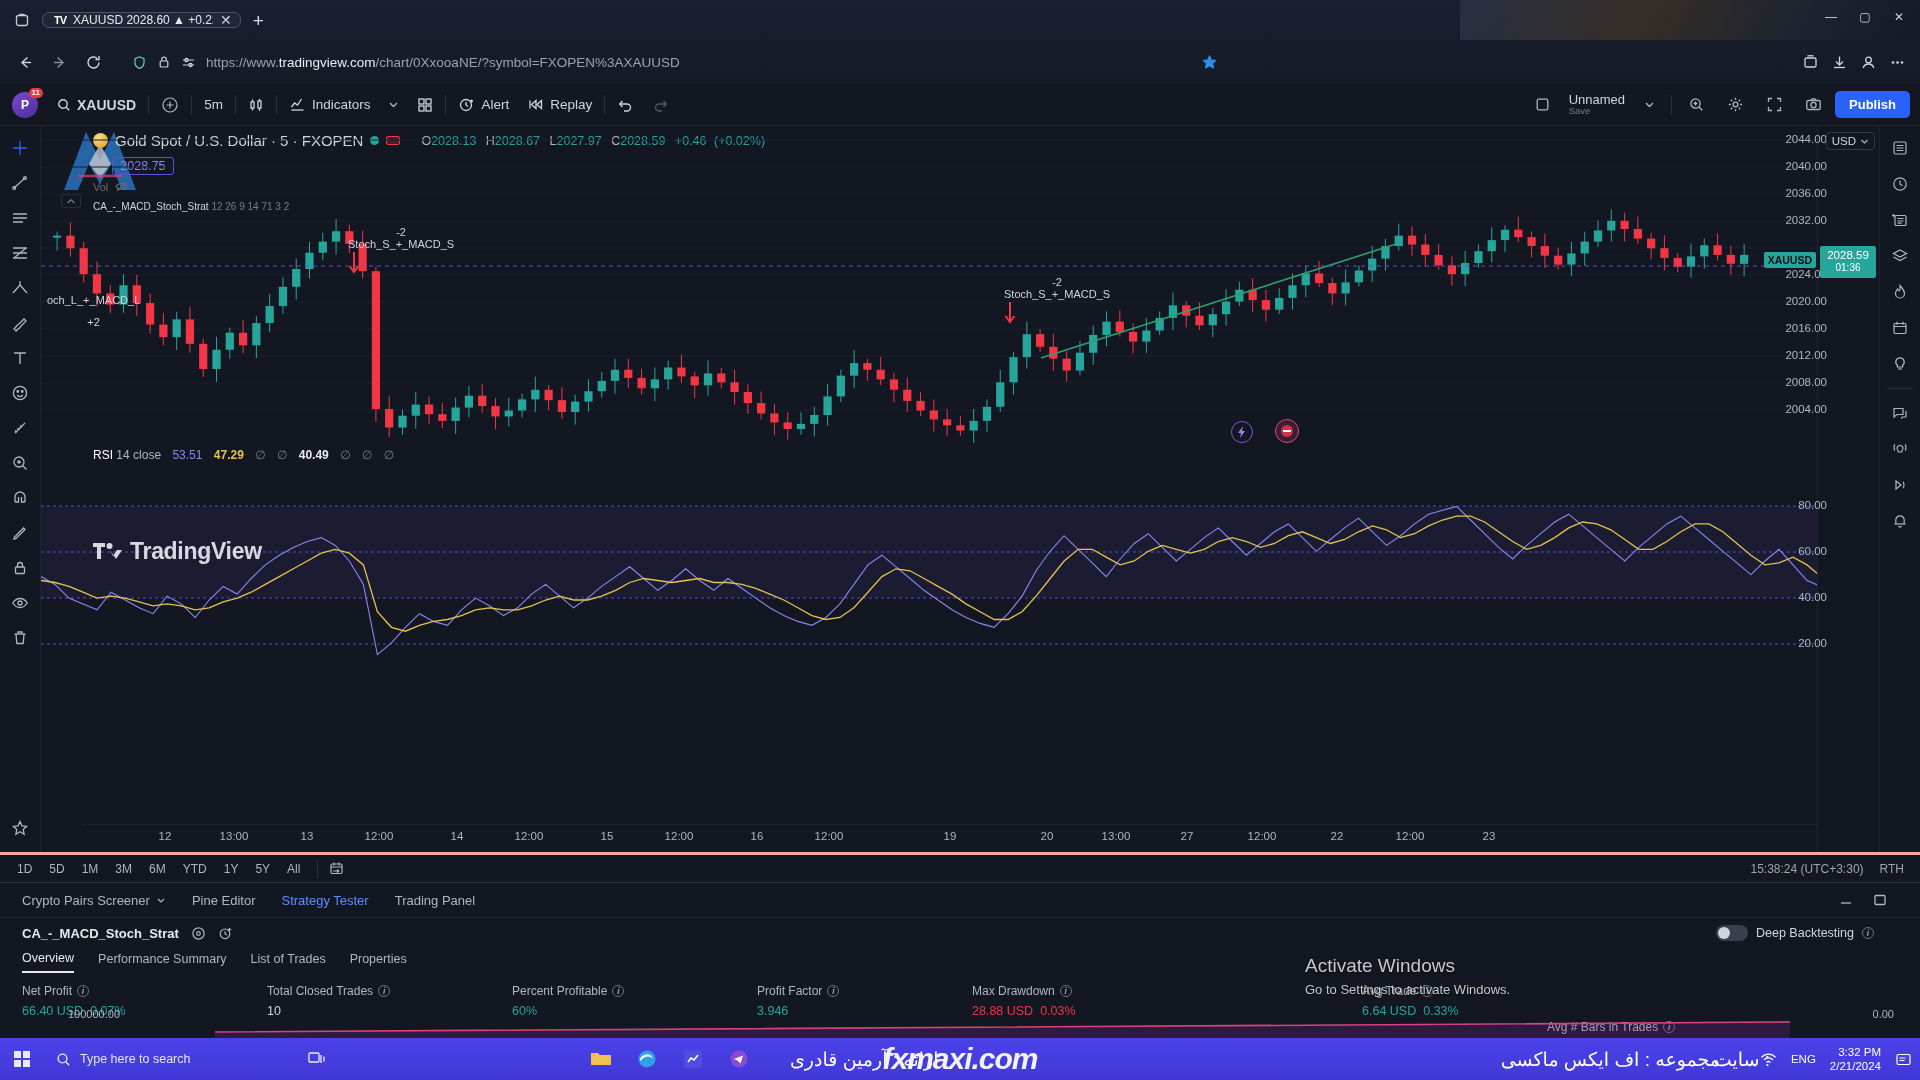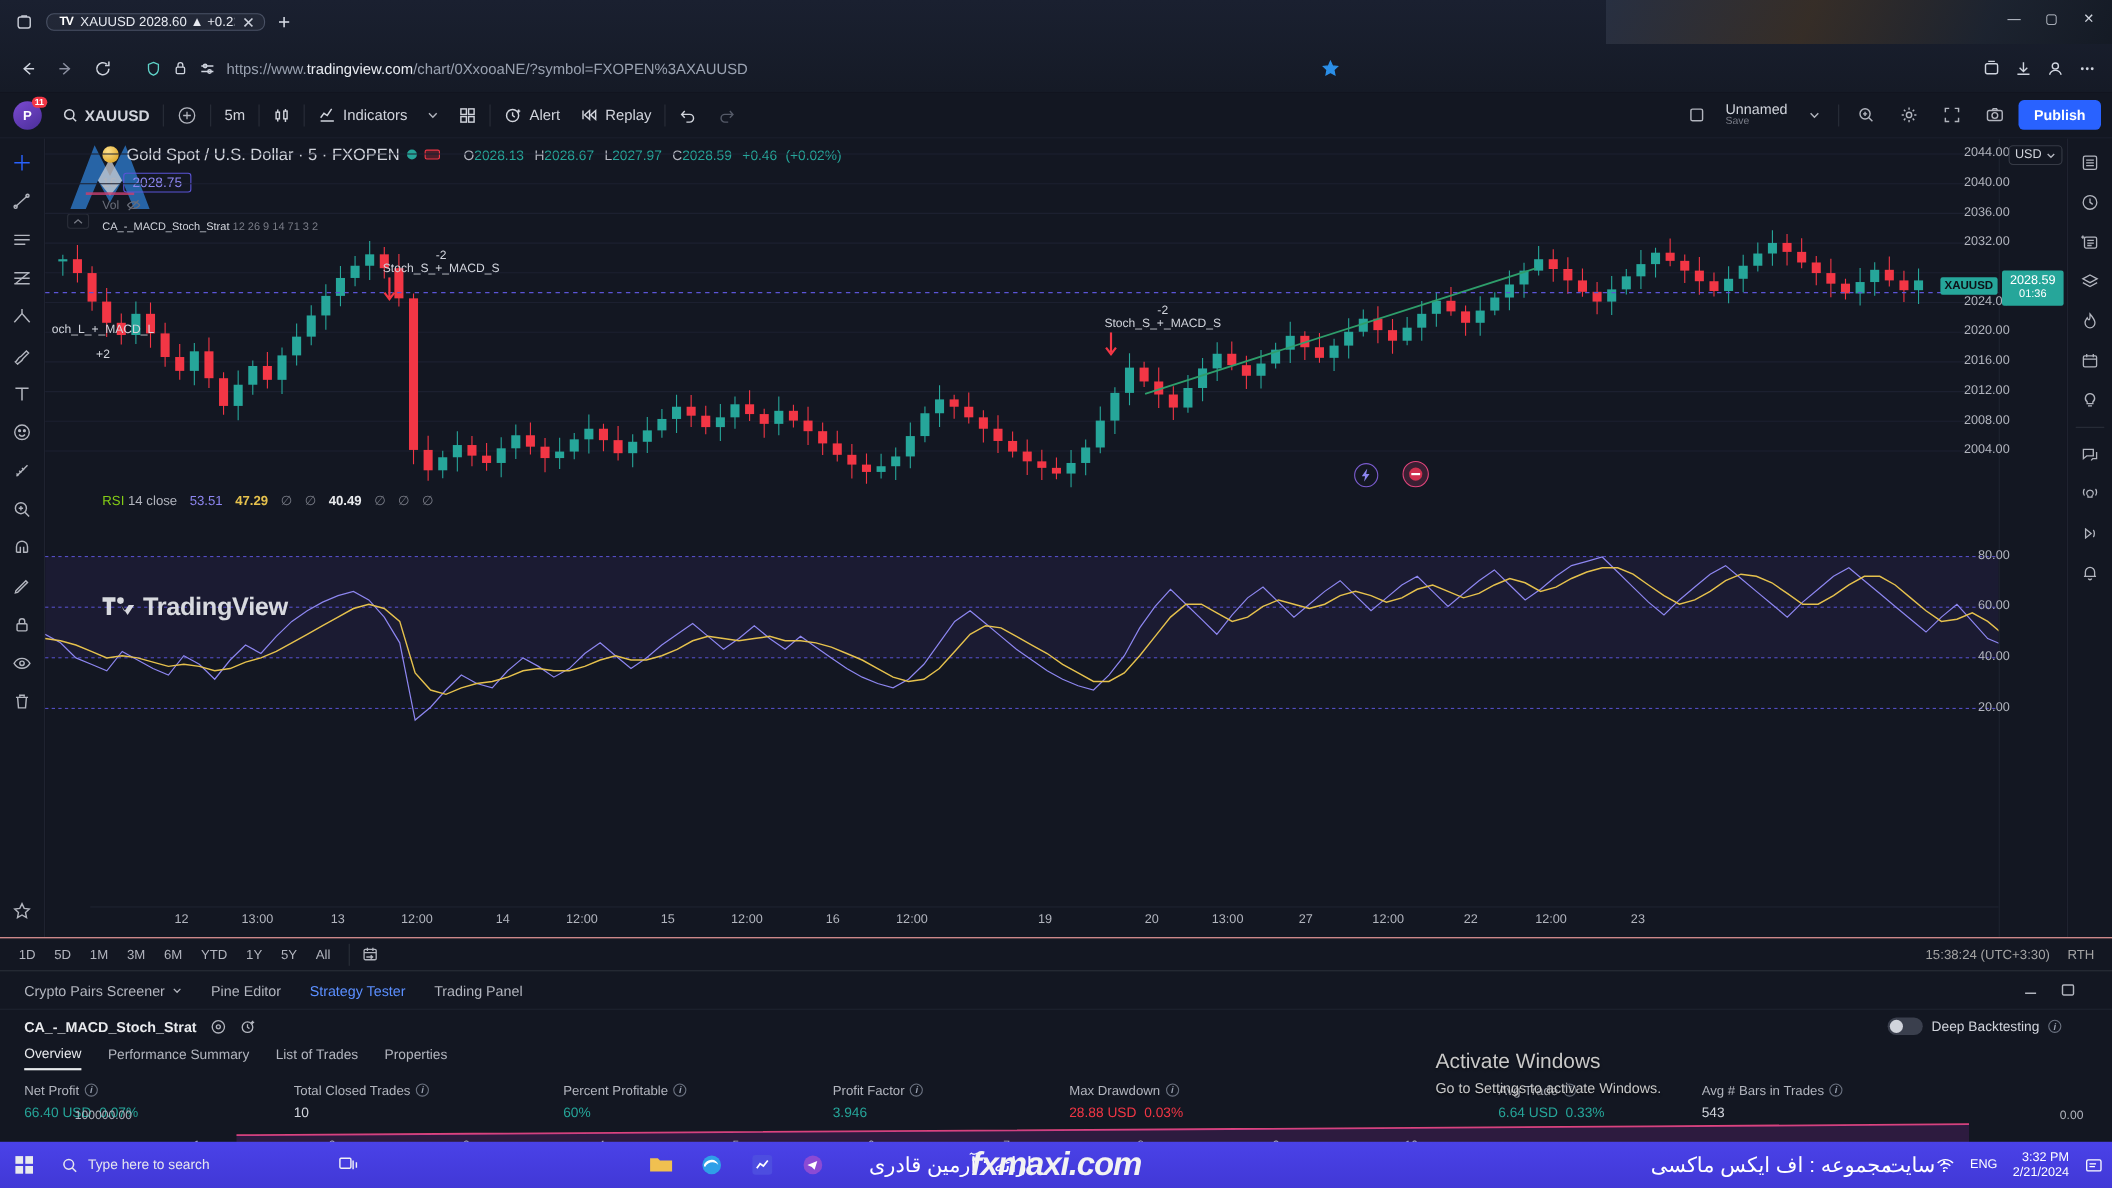--- a/index.html
+++ b/index.html
@@ -109,40 +109,40 @@
       border:1px solid #f23645; display:inline-block; }
   #legend-row2 { margin-top:8px; display:flex; align-items:center; gap:6px;
       font-size:12px; color:#b2b5be; }
   #last-price-box { border:1px solid #5b54d6; border-radius:3px; padding:1px 7px;
       color:#8d86f0; font-size:12.5px; }
   #vol-row { margin-top:5px; display:flex; align-items:center; gap:7px;
       font-size:11px; color:#6a6e7a; }
   #ind-row { margin-top:8px; font-size:10px; color:#d1d4dc; }
   #ind-row .params { color:#787b86; }
   #rsi-row { position:absolute; left:52px; top:322px; font-size:12px; }
-  #rsi-row .k { color:#84cc16; }
+  #rsi-row .k { color:#ffffff; }
   .rsi-v1 { color:#8d86f0; } .rsi-v2 { color:#e5c14d; font-weight:600; }
   .rsi-v3 { color:#e8eaed; font-weight:600; } .rsi-n { color:#787b86; }
 
   #tv-watermark { position:absolute; left:52px; top:412px; display:flex;
       align-items:center; gap:7px; opacity:.92; }
   #tv-watermark .wm-txt { font-size:23px; font-weight:700; color:#e8eaed;
       letter-spacing:-.3px; }
 
   #logo-overlay { position:absolute; left:15px; top:-2px; width:88px; height:72px;
       opacity:.88; }
 
   #time-axis { position:absolute; left:41px; bottom:0; width:1838px; height:28px;
       border-top:1px solid #1f2330; }
   .t-lbl { position:absolute; top:5px; font-size:11.5px; color:#b2b5be;
       transform:translateX(-50%); }
 
   
   #bottom-bar { position:absolute; left:0; top:852px; width:1920px; height:30px;
-      background:#131722; border-top:1px solid #fca5a5;
+      background:#131722; border-top:3px solid #fca5a5;
       display:flex; align-items:center; padding:0 10px; }
   .tf { font-size:12px; color:#b2b5be; padding:3px 7px; border-radius:3px; }
   #bb-right { margin-left:auto; display:flex; align-items:center; gap:16px;
       font-size:12px; color:#a3a3a3; padding-right:6px; }
 
   
   #st-panel { position:absolute; left:0; top:882px; width:1920px; height:158px;
       background:#131722; border-top:1px solid #2a2e39; }
   #st-tabs { height:35px; display:flex; align-items:center; gap:26px;
       padding:0 22px; border-bottom:1px solid #1f2330; }
@@ -1220,21 +1220,21 @@
       <div class="stat" style="width: 185px;">
         <div class="stat-lbl">
           <span>Avg Trade</span>
           <span class="info-i">i</span>
         </div>
         <div class="stat-val">
           <span class="pos">6.64 USD</span>
           <span class="pos">0.33%</span>
         </div>
       </div>
-      <div class="stat" style="width: 200px;">
+      <div class="stat" style="width: 200px; margin-top: 36px;">
         <div class="stat-lbl">
           <span>Avg # Bars in Trades</span>
           <span class="info-i">i</span>
         </div>
         <div class="stat-val">
           <span class="neu">543</span>
         </div>
       </div>
     </div>
 </div>

